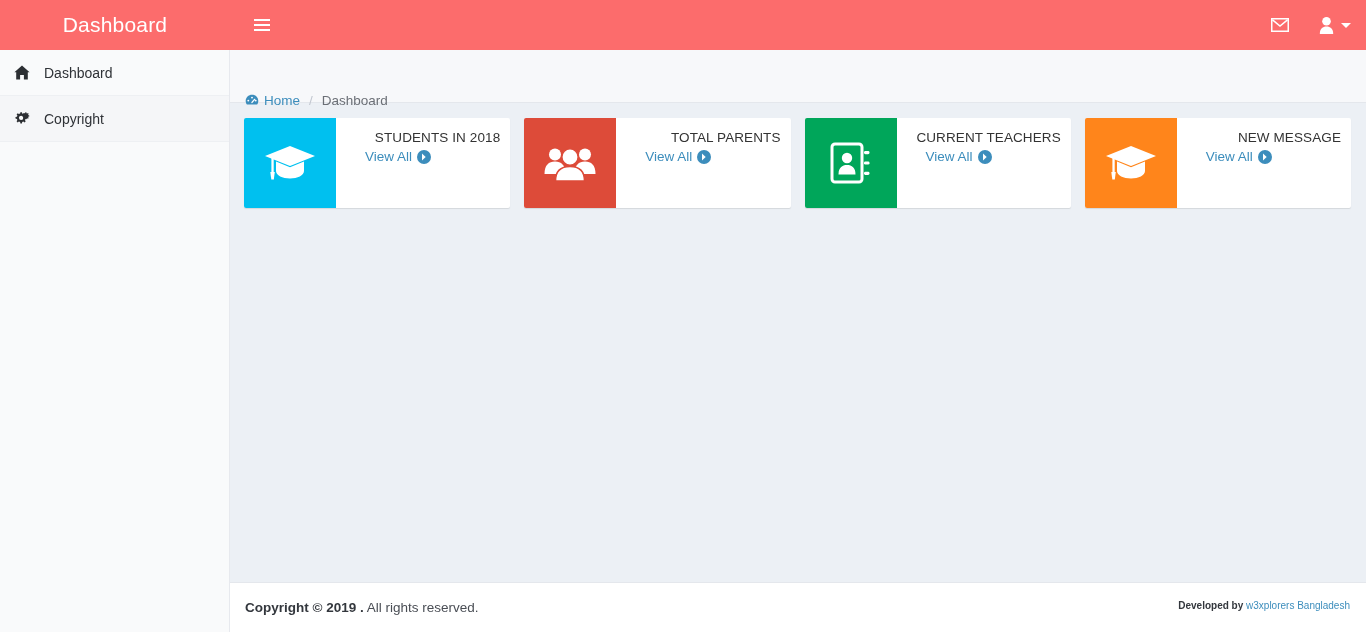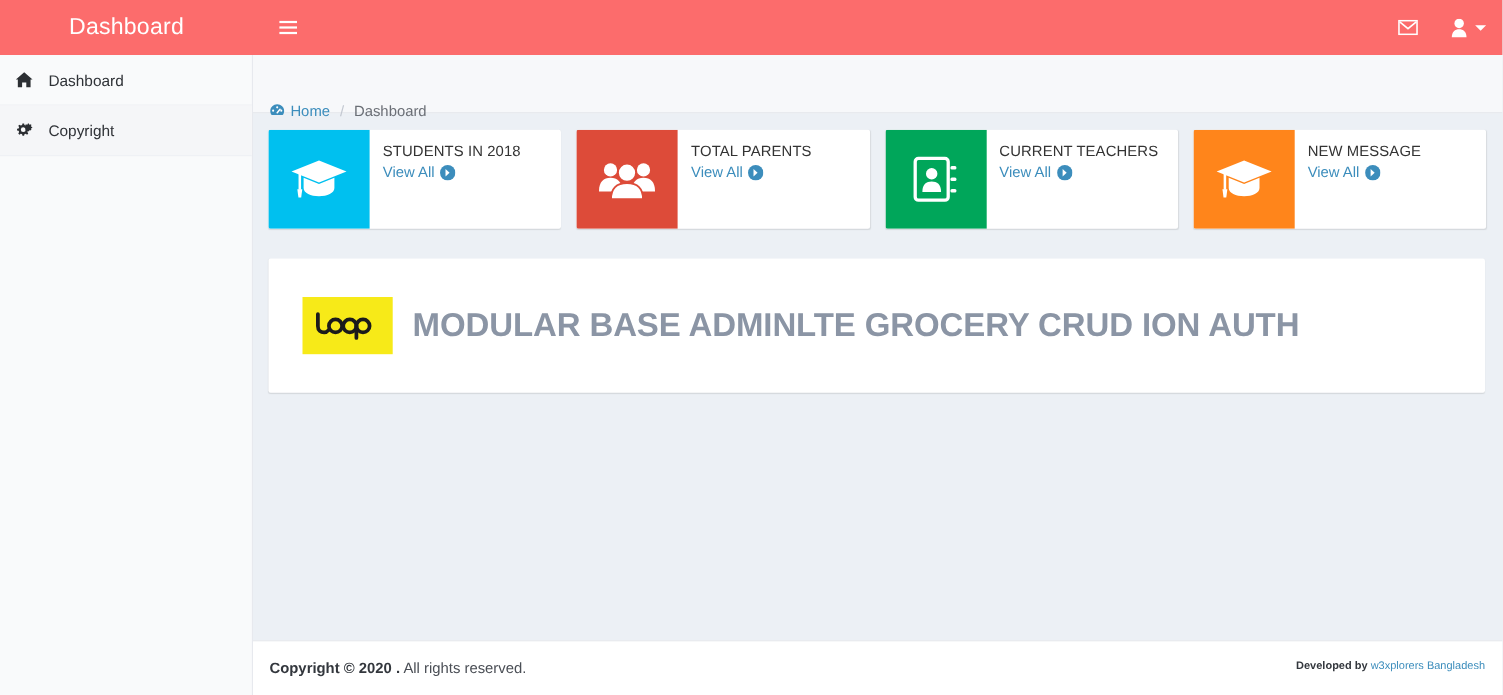--- a/index.html
+++ b/index.html
@@ -124,20 +124,21 @@
   .breadcrumb .bc-icon { color: #3c8dbc; margin-right: 5px; display: flex; }
   .breadcrumb .bc-link { color: #3c8dbc; text-decoration: none; }
   .breadcrumb .bc-sep { color: #c2c7d0; margin: 0 9px; }
   .breadcrumb .bc-current { color: #6b6f76; }
 
   
   .row-boxes {
     position: absolute; left: 0; top: 53px;
     width: 1136px; padding: 15px 1px 0 14px;
     display: flex;
+    text-align: right;
   }
   .box-col { width: 284px; padding: 0 14px 0 0; }
   .info-box {
     display: flex;
     height: 90px;
     background: #ffffff;
     border-radius: 2px;
     box-shadow: 0 1px 1px rgba(0,0,0,0.10);
     overflow: hidden;
   }
@@ -160,21 +161,21 @@
     color: #333333;
     text-transform: uppercase;
     letter-spacing: 0.1px;
     line-height: 18px;
   }
   .info-box-link {
     margin-top: 2px;
     font-size: 13.5px;
     color: #3c8dbc;
     text-decoration: none;
-    display: flex; align-items: center;
+    display: flex; align-items: center; margin-left: 17px;
   }
   .info-box-link .arrow-circle { margin-left: 5px; display: flex; }
 
   
   .main-panel {
     position: absolute; left: 14px; top: 185px;
     width: 1106px; height: 122px;
     background: #ffffff;
     border-radius: 2px;
     box-shadow: 0 1px 1px rgba(0,0,0,0.10);
@@ -415,39 +416,25 @@
                   <path d="M5 3.6 L8.7 7 L5 10.4 Z" fill="#ffffff"></path>
                 </svg>
               </span>
             </a>
           </div>
         </div>
       </div>
 
     </div>
 
-    <div class="main-panel">
-      <div class="brand-logo-img">
-        <svg class="brand-logo-svg" width="62" height="26" viewBox="0 0 62 26">
-          <g fill="none" stroke="#1b1b1b" stroke-width="3.4">
-            <path d="M4 2.5 L4 13.5 C4 17.2 6.6 19.2 9.6 19.2 C11.4 19.2 12.6 18.5 13.3 17.5" stroke-linecap="round"></path>
-            <ellipse cx="20" cy="13.3" rx="6" ry="5.9"></ellipse>
-            <ellipse cx="33" cy="13.3" rx="6" ry="5.9"></ellipse>
-            <path d="M39 13.3 C39 10 41.7 7.4 45 7.4 C48.3 7.4 51 10 51 13.3 C51 16.6 48.3 19.2 45 19.2 C41.7 19.2 39 16.6 39 13.3 Z"></path>
-            <path d="M39 13.3 L39 24.2" stroke-linecap="round"></path>
-          </g>
-        </svg>
-      </div>
-      <div class="panel-title">MODULAR BASE ADMINLTE GROCERY CRUD ION AUTH</div>
-    </div>
 
   </div>
 
   <footer class="main-footer">
     <div class="footer-left">
-      <b>Copyright © 2020 .</b><span> All rights reserved.</span>
+      <b>Copyright © 2019 .</b><span> All rights reserved.</span>
     </div>
     <div class="footer-right">
       <b>Developed by </b><a href="#">w3xplorers Bangladesh</a>
     </div>
   </footer>
 
 </div>
 
 </body></html>

